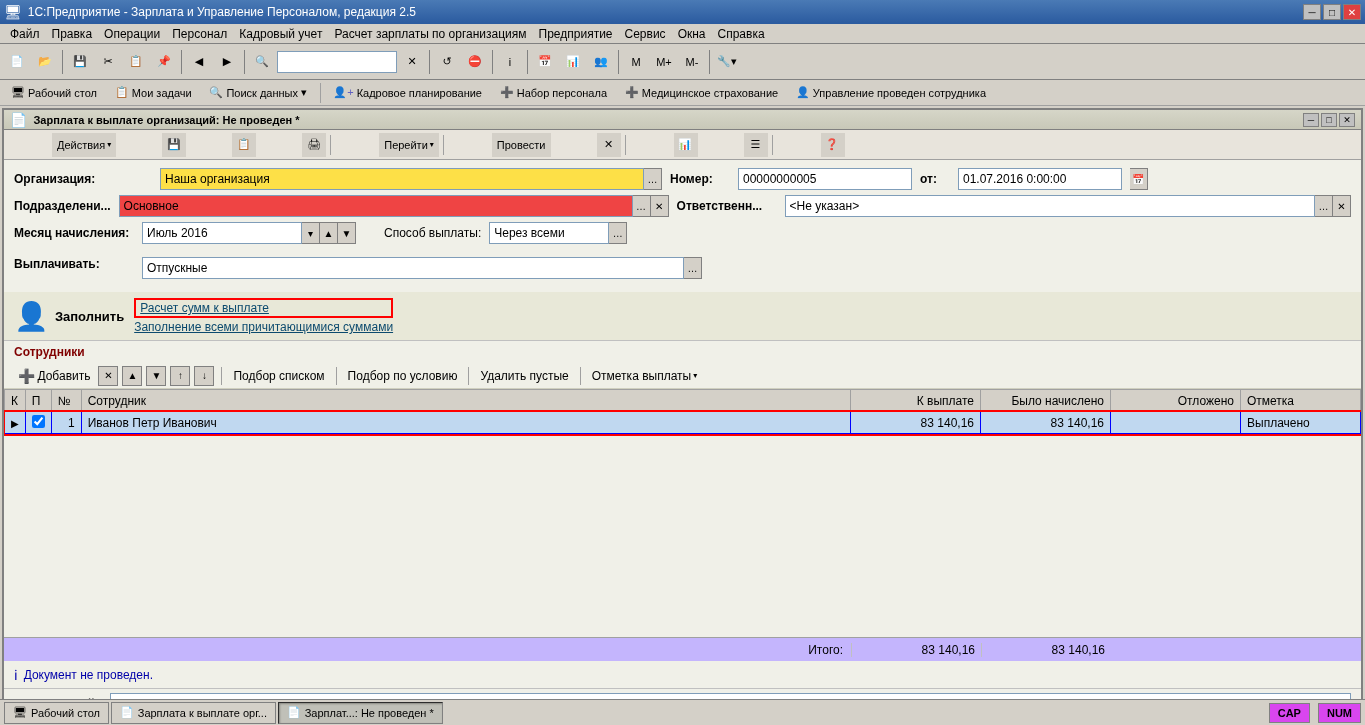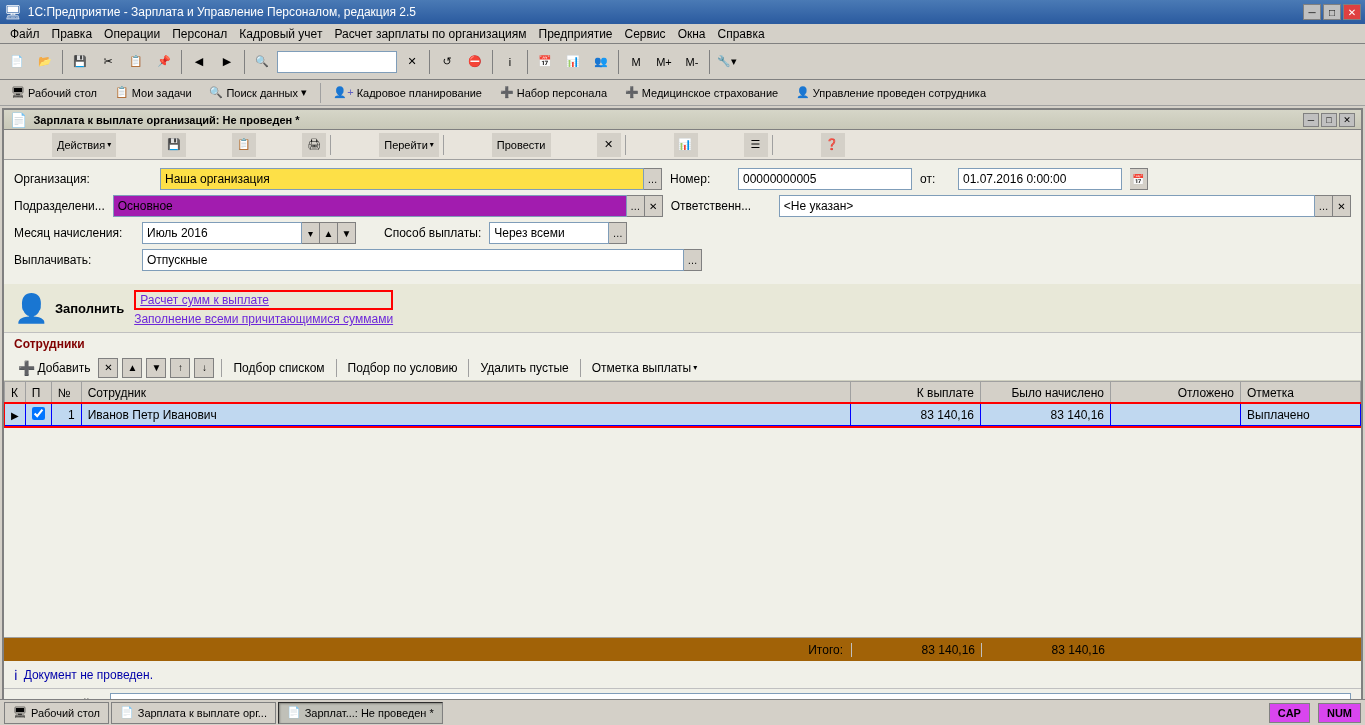--- a/index.html
+++ b/index.html
@@ -36,29 +36,29 @@
     .doc-ctrl-btn { width: 16px; height: 14px; background: #c0c0c0; border: 1px solid #808080; display: flex; align-items: center; justify-content: center; font-size: 9px; cursor: pointer; }
 
     
     .doc-toolbar { background: #e8e4dc; height: 30px; display: flex; align-items: center; padding: 2px 4px; gap: 2px; border-bottom: 1px solid #a0a0a0; }
     .doc-tb-btn { height: 24px; min-width: 24px; background: #d4d0c8; border: 1px solid transparent; display: flex; align-items: center; justify-content: center; cursor: pointer; padding: 0 4px; font-size: 11px; gap: 2px; margin-left: 44px; }
     .doc-tb-sep { width: 1px; height: 20px; background: #a0a0a0; margin: 0 2px; }
 
     
     .form-area { padding: 8px 10px; background: #f0f0e8; }
     .form-row { display: flex; align-items: center; margin-bottom: 5px; gap: 8px; }
-    .form-label { font-size: 12px; color: #000; min-width: 90px; }
+    .form-label { font-size: 12px; color: #000; min-width: 90px; font-weight: bold; }
     .form-input { height: 22px; border: 1px solid #7f9db9; background: white; padding: 0 4px; font-size: 12px; display: flex; align-items: center; }
     .input-btn { width: 18px; height: 22px; background: #d4d0c8; border: 1px solid #808080; border-left: none; display: flex; align-items: center; justify-content: center; cursor: pointer; font-size: 10px; }
 
     
     .fill-section { background: #e8e8d8; padding: 6px 10px; border-bottom: 1px solid #c0c0c0; display: flex; align-items: center; gap: 10px; }
     .fill-btn { display: flex; align-items: center; gap: 6px; font-size: 13px; font-weight: bold; cursor: pointer; }
     .fill-links { display: flex; flex-direction: column; gap: 2px; }
-    .fill-link { color: #6d28d9; text-decoration: underline; cursor: pointer; font-size: 12px; }
+    .fill-link { color: #0c4a6e; text-decoration: underline; cursor: pointer; font-size: 12px; }
     .fill-link.highlighted { border: 2px solid red; padding: 1px 3px; }
 
     
     .employees-section { flex: 1; display: flex; flex-direction: column; }
     .section-title { font-size: 12px; font-weight: bold; color: #800000; padding: 4px 10px; }
     .table-toolbar { display: flex; align-items: center; padding: 2px 10px; gap: 4px; background: #f0f0e8; border-bottom: 1px solid #d0d0c0; height: 26px; }
     .tbl-btn { display: flex; align-items: center; gap: 2px; padding: 1px 4px; background: transparent; border: none; cursor: pointer; font-size: 12px; color: #000; }
     .tbl-sep { width: 1px; height: 18px; background: #a0a0a0; margin: 0 3px; }
     .tbl-icon-btn { width: 20px; height: 20px; background: #d4d0c8; border: 1px solid #808080; display: flex; align-items: center; justify-content: center; cursor: pointer; font-size: 10px; }
 
@@ -240,21 +240,21 @@
       <span class="form-label" style="min-width:30px;">от:</span>
       <div class="form-input" style="width:164px;">
         <span>01.07.2016 0:00:00</span>
       </div>
       <div class="input-btn">📅</div>
     </div>
 
     <div class="form-row">
       <span class="form-label">Подразделени...</span>
       <div style="display:flex;flex:1;max-width:550px;">
-        <div class="form-input" style="flex:1;background:#a21caf;">
+        <div class="form-input" style="flex:1;background:#ef4444;">
           <span>Основное</span>
         </div>
         <div class="input-btn">…</div>
         <div class="input-btn">✕</div>
       </div>
       <span class="form-label" style="min-width:100px;">Ответственн...</span>
       <div style="display:flex;flex:1;">
         <div class="form-input" style="flex:1;">
           <span>&lt;Не указан&gt;</span>
         </div>
@@ -277,21 +277,21 @@
       <div style="display:flex;align-items:center;">
         <div class="form-input" style="width:120px;">
           <span>Через всеми</span>
         </div>
         <div class="input-btn">…</div>
       </div>
     </div>
 
     <div class="form-row">
       <span class="form-label" style="min-width:120px;">Выплачивать:</span>
-      <div style="display:flex;align-items:center;flex:1;max-width:560px;">
+      <div style="display:flex;align-items:center;flex:1;max-width:560px;margin-top:8px;">
         <div class="form-input" style="flex:1;">
           <span>Отпускные</span>
         </div>
         <div class="input-btn">…</div>
       </div>
     </div>
   </div>
 
   <div class="fill-section">
     <div class="fill-btn">
@@ -362,21 +362,21 @@
             <td>Иванов Петр Иванович</td>
             <td class="number-right">83 140,16</td>
             <td class="number-right">83 140,16</td>
             <td class="number-right"></td>
             <td>Выплачено</td>
           </tr>
         </tbody>
       </table>
     </div>
 
-    <div style="display:flex;align-items:center;border-top:1px solid #a0a0a0;background:#a16207;height:24px;">
+    <div style="display:flex;align-items:center;border-top:1px solid #a0a0a0;background:#c4b5fd;height:24px;">
       <div style="flex:1;text-align:right;padding-right:8px;">
         <span>Итого:</span>
       </div>
       <div style="width:130px;text-align:right;padding-right:6px;border-left:1px solid #c0c0c0;">83 140,16</div>
       <div style="width:130px;text-align:right;padding-right:6px;border-left:1px solid #c0c0c0;">83 140,16</div>
       <div style="width:130px;text-align:right;padding-right:6px;border-left:1px solid #c0c0c0;"></div>
       <div style="width:120px;border-left:1px solid #c0c0c0;"></div>
     </div>
 
   </div>

